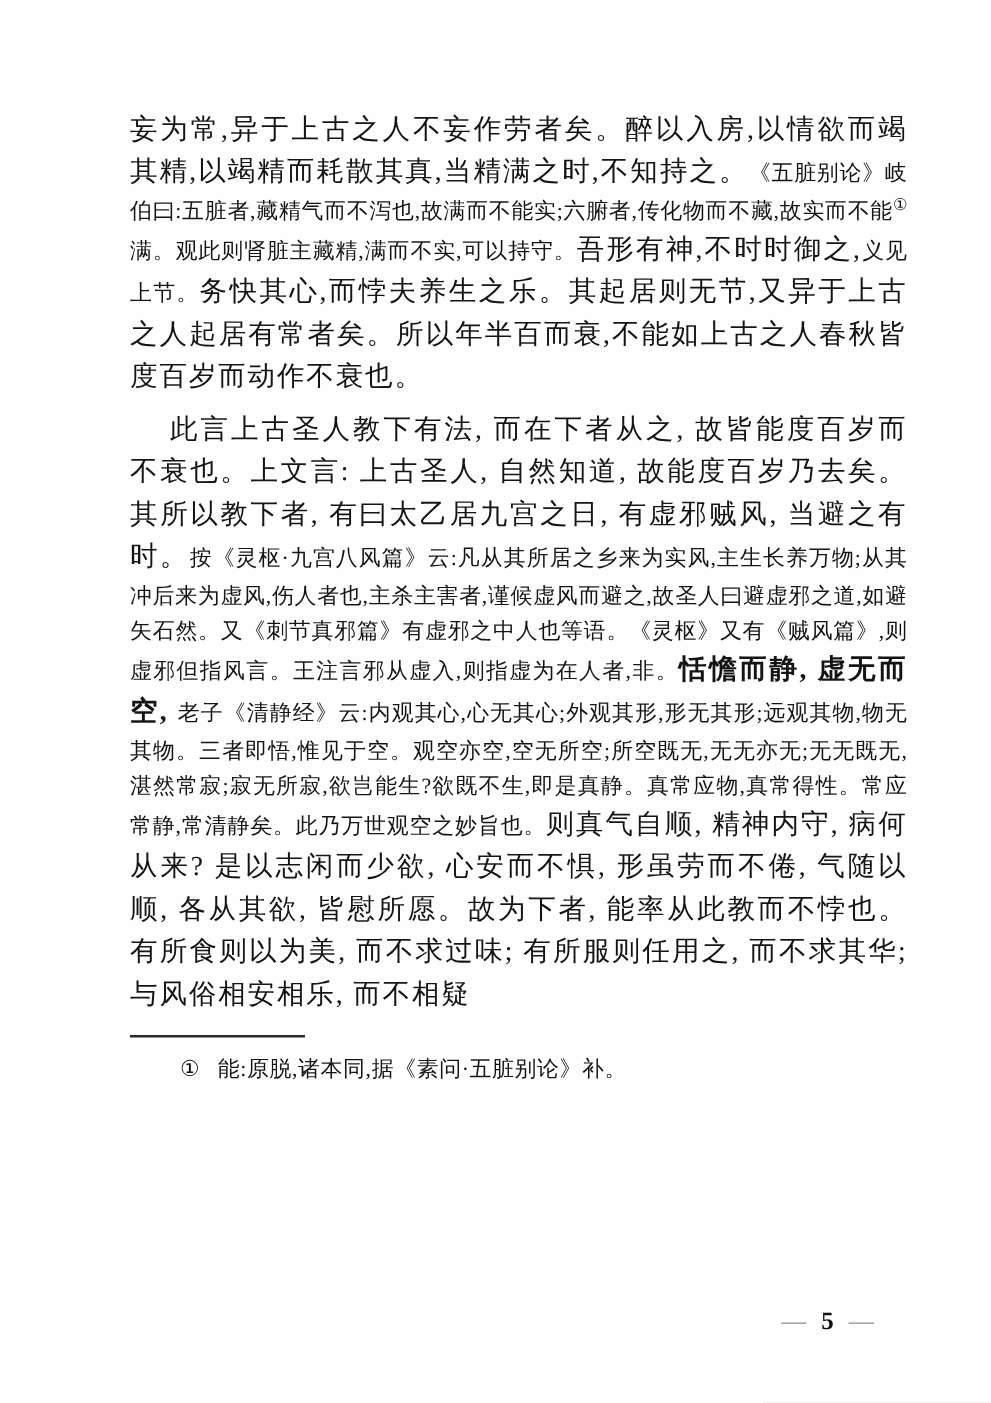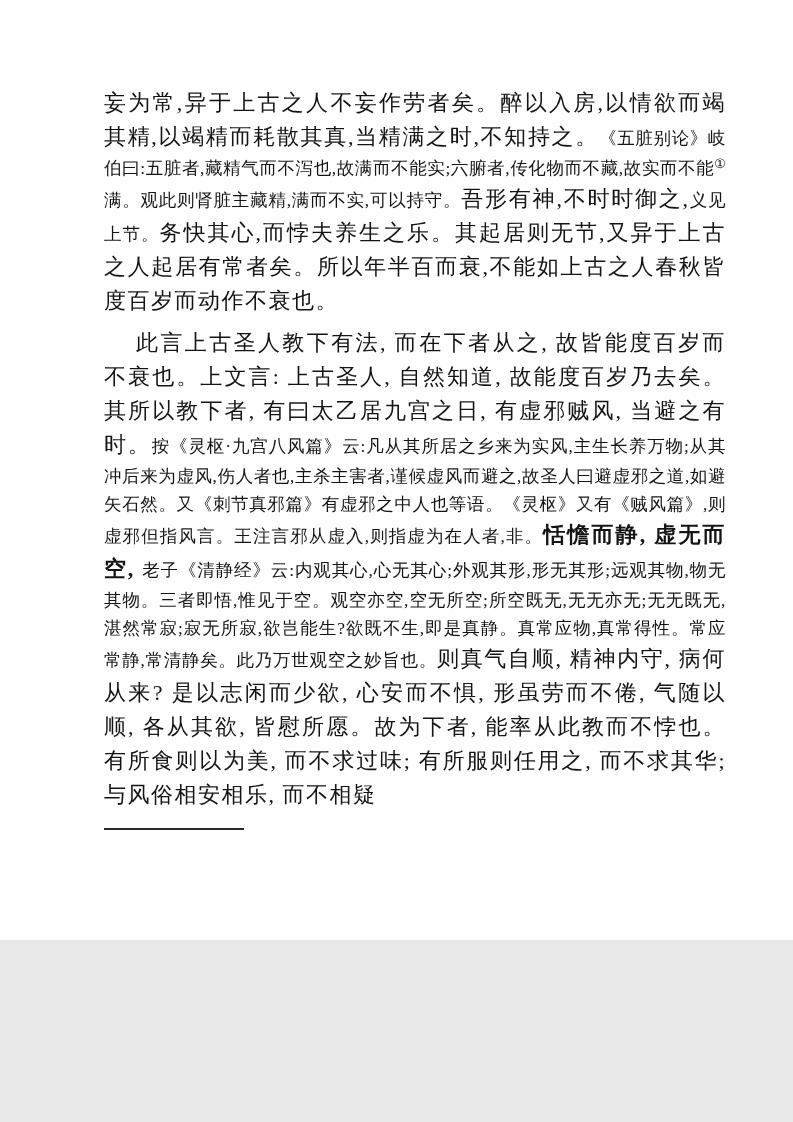--- a/index.html
+++ b/index.html
@@ -1,19 +1,19 @@
 <!DOCTYPE html>
 <html><head>
 <meta charset="utf-8">
 <style>
   html, body { margin: 0; padding: 0; background: #e8e8e8; }
   .page {
     position: relative;
     width: 793px;
-    height: 940px;
+    height: 1122px;
     margin: 0 auto;
     background: #fefefe;
     overflow: hidden;
     font-family: "Liberation Serif", serif;
     color: #141414;
   }
   .text-block {
     position: absolute;
     left: 104px;
     top: 86px;
@@ -72,19 +72,22 @@
 <div class="page">
 
   <main class="text-block">
     <div id="paragraphs">
         <p class="para"><span class="run large">妄为常,异于上古之人不妄作劳者矣。醉以入房,以情欲而竭其精,以竭精而耗散其真,当精满之时,不知持之。</span><span class="run small">《五脏别论》岐伯曰:五脏者,藏精气而不泻也,故满而不能实;六腑者,传化物而不藏,故实而不能</span><span class="run sup">①</span><span class="run small">满。观此则肾脏主藏精,满而不实,可以持守。</span><span class="run large">吾形有神,不时时御之,</span><span class="run small">义见上节。</span><span class="run large">务快其心,而悖夫养生之乐。其起居则无节,又异于上古之人起居有常者矣。所以年半百而衰,不能如上古之人春秋皆度百岁而动作不衰也。</span></p>
         <p class="para indent"><span class="run large">此言上古圣人教下有法, 而在下者从之, 故皆能度百岁而不衰也。上文言: 上古圣人, 自然知道, 故能度百岁乃去矣。其所以教下者, 有曰太乙居九宫之日, 有虚邪贼风, 当避之有时。</span><span class="run small">按《灵枢·九宫八风篇》云:凡从其所居之乡来为实风,主生长养万物;从其冲后来为虚风,伤人者也,主杀主害者,谨候虚风而避之,故圣人曰避虚邪之道,如避矢石然。又《刺节真邪篇》有虚邪之中人也等语。《灵枢》又有《贼风篇》,则虚邪但指风言。王注言邪从虚入,则指虚为在人者,非。</span><span class="run large bold">恬憺而静, 虚无而空, </span><span class="run small">老子《清静经》云:内观其心,心无其心;外观其形,形无其形;远观其物,物无其物。三者即悟,惟见于空。观空亦空,空无所空;所空既无,无无亦无;无无既无,湛然常寂;寂无所寂,欲岂能生?欲既不生,即是真静。真常应物,真常得性。常应常静,常清静矣。此乃万世观空之妙旨也。</span><span class="run large">则真气自顺, 精神内守, 病何从来? 是以志闲而少欲, 心安而不惧, 形虽劳而不倦, 气随以顺, 各从其欲, 皆慰所愿。故为下者, 能率从此教而不悖也。有所食则以为美, 而不求过味; 有所服则任用之, 而不求其华; 与风俗相安相乐, 而不相疑</span></p>
       </div>
 
     <hr class="footnote-divider">
 
+    <div class="footnote">
+      <span class="marker">①</span><span>能:原脱,诸本同,据《素问·五脏别论》补。</span>
+    </div>
   </main>
 
   <div class="page-number">
     <span class="dash">—</span><span class="num">5</span><span class="dash">—</span>
   </div>
 
 </div>
 
 </body></html>

